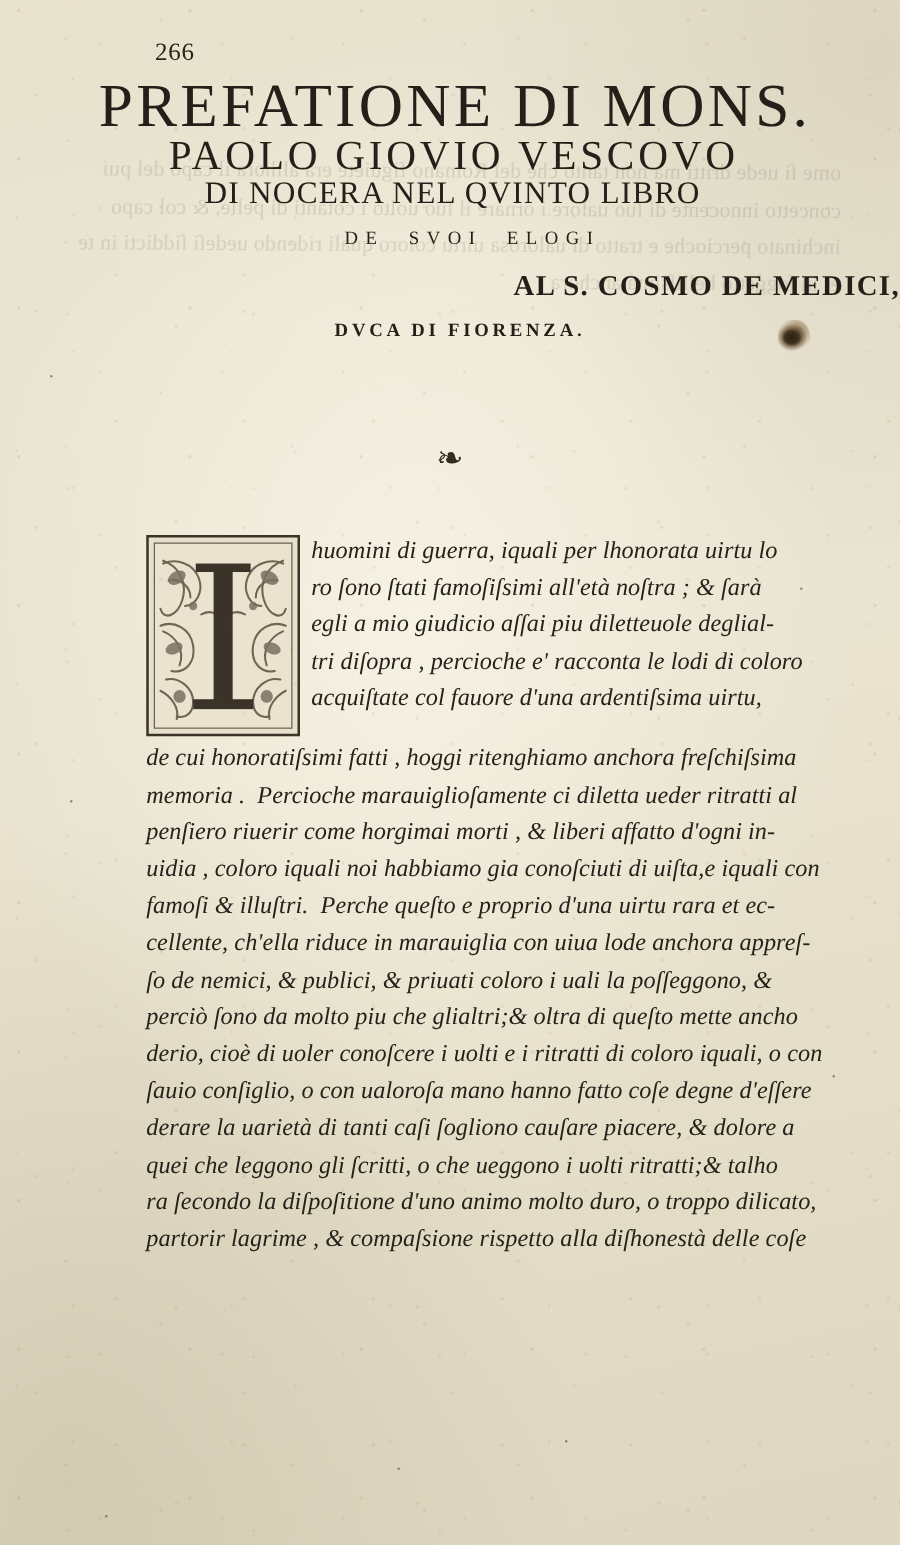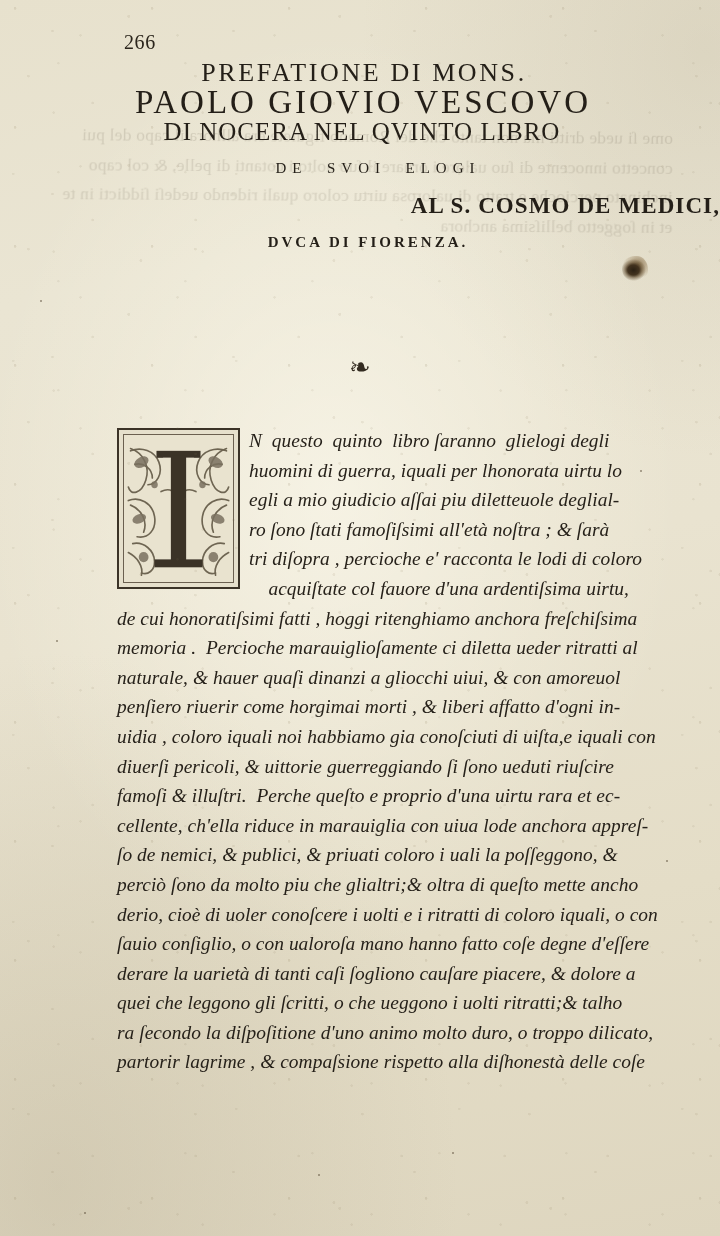--- a/index.html
+++ b/index.html
@@ -80,21 +80,21 @@
     top: 60px;
     width: 720px;
     text-align: center;
     color: #241f18;
   }
   .tline {
     font-family: "Liberation Serif", "DejaVu Serif", serif;
     white-space: pre;
     line-height: 1.0;
   }
-  .t1 { font-size: 26px; letter-spacing: 2.6px; padding-left: 8px; }
+  .t1 { font-size: 49px; letter-spacing: 2.6px; padding-left: 8px; }
   .t2 { font-size: 33px; letter-spacing: 3.0px; padding-left: 6px; }
   .t3 { font-size: 25px; letter-spacing: 1.0px; padding-left: 4px; }
   .t4 { font-size: 15px; letter-spacing: 6.0px; margin-top: 17px; padding-left: 8px; margin-left: 28px; }
   .t5 { font-size: 23px; letter-spacing: 1.1px; margin-top: 18px; padding-left: 6px; font-weight: 600; text-align: right; }
   .t6 { font-size: 15px; letter-spacing: 3.0px; margin-top: 18px; padding-left: 16px; font-weight: 600; }
 
   #ornament {
     position: absolute;
     left: 0;
     top: 354px;
@@ -141,21 +141,21 @@
     color: #26211a;
     white-space: pre;
     letter-spacing: 0.05px;
   }
   
   .ind1 { padding-left: 8px; }
   .ind2 { padding-left: 16px; }
   .ind3 { padding-left: 0px; }
   .ind4 { padding-left: 4px; }
   .ind5 { padding-left: 4px; margin-left: 39px; }
-  .ind6 { padding-left: 40px; text-align: right; }
+  .ind6 { padding-left: 40px; }
 
   .wrapline { clear: both; }
 
   
   #blot {
     position: absolute;
     left: 622px;
     top: 256px;
     width: 26px;
     height: 25px;
@@ -227,33 +227,30 @@
             <rect x="30" y="14" width="40" height="6"></rect>
             <rect x="43" y="18" width="14" height="94"></rect>
             <rect x="28" y="110" width="44" height="7"></rect>
             <path d="M30 14 L30 20 L36 20 Z" fill="#3b3327"></path>
             <path d="M70 14 L70 20 L64 20 Z" fill="#3b3327"></path>
           </g>
         </svg>
       </div>
     </div>
 
-    <div class="bline ind1">N  questo  quinto  libro ſaranno  glielogi degli</div>
     <div class="bline ind2">huomini di guerra, iquali per lhonorata uirtu lo</div>
+    <div class="bline ind3">ro ſono ſtati famoſiſsimi all'età noſtra ; &amp; ſarà</div>
     <div class="bline ind4">egli a mio giudicio aſſai piu diletteuole deglial-</div>
-    <div class="bline ind3">ro ſono ſtati famoſiſsimi all'età noſtra ; &amp; ſarà</div>
     <div class="bline ind5">tri diſopra , percioche e' racconta le lodi di coloro</div>
     <div class="bline ind6">acquiſtate col fauore d'una ardentiſsima uirtu,</div>
 
     <div class="bline wrapline">de cui honoratiſsimi fatti , hoggi ritenghiamo anchora freſchiſsima</div>
     <div class="bline">memoria .  Percioche marauiglioſamente ci diletta ueder ritratti al</div>
-    <div class="bline">naturale, &amp; hauer quaſi dinanzi a gliocchi uiui, &amp; con amoreuol</div>
     <div class="bline">penſiero riuerir come horgimai morti , &amp; liberi affatto d'ogni in-</div>
     <div class="bline">uidia , coloro iquali noi habbiamo gia conoſciuti di uiſta,e iquali con</div>
-    <div class="bline">diuerſi pericoli, &amp; uittorie guerreggiando ſi ſono ueduti riuſcire</div>
     <div class="bline">famoſi &amp; illuſtri.  Perche queſto e proprio d'una uirtu rara et ec-</div>
     <div class="bline">cellente, ch'ella riduce in marauiglia con uiua lode anchora appreſ-</div>
     <div class="bline">ſo de nemici, &amp; publici, &amp; priuati coloro i uali la poſſeggono, &amp;</div>
     <div class="bline">perciò ſono da molto piu che glialtri;&amp; oltra di queſto mette ancho</div>
     <div class="bline">derio, cioè di uoler conoſcere i uolti e i ritratti di coloro iquali, o con</div>
     <div class="bline">ſauio conſiglio, o con ualoroſa mano hanno fatto coſe degne d'eſſere</div>
     <div class="bline">derare la uarietà di tanti caſi ſogliono cauſare piacere, &amp; dolore a</div>
     <div class="bline">quei che leggono gli ſcritti, o che ueggono i uolti ritratti;&amp; talho</div>
     <div class="bline">ra ſecondo la diſpoſitione d'uno animo molto duro, o troppo dilicato,</div>
     <div class="bline">partorir lagrime , &amp; compaſsione rispetto alla diſhonestà delle coſe</div>

